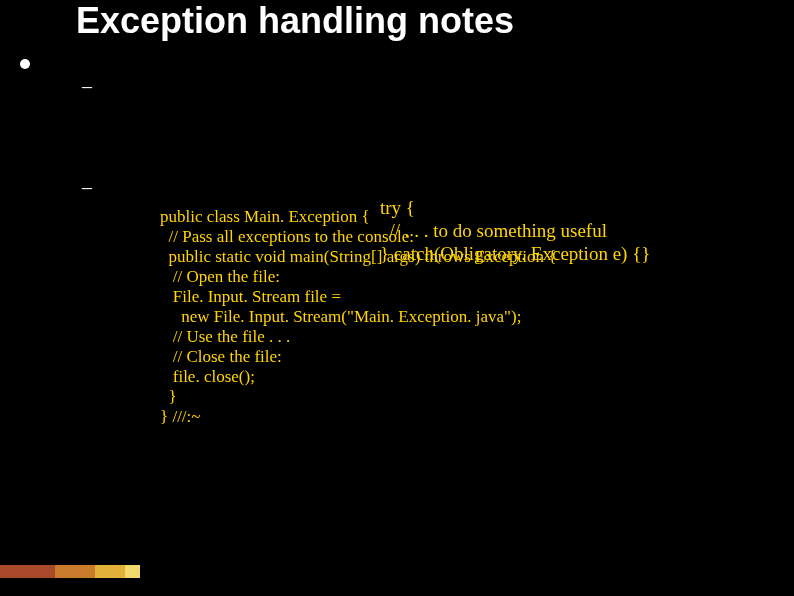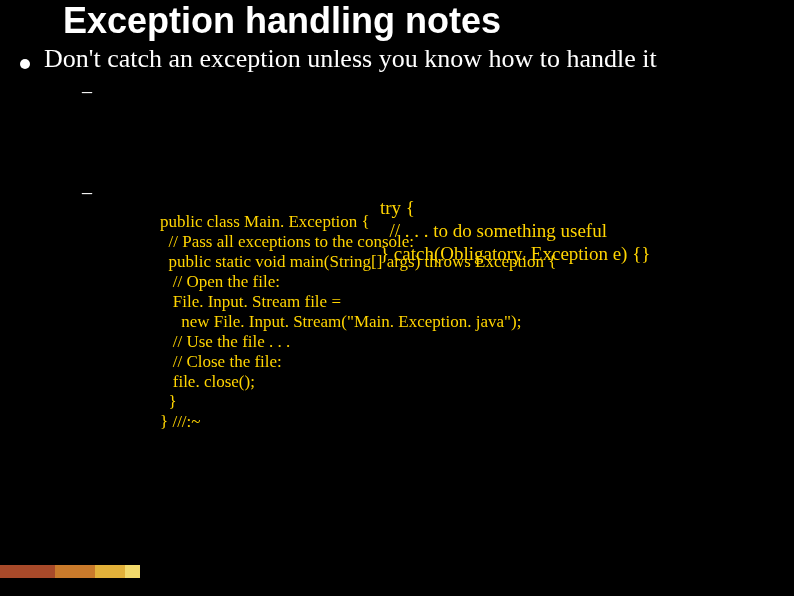--- a/index.html
+++ b/index.html
@@ -13,21 +13,21 @@
     overflow: hidden;
   }
   .slide {
     position: relative;
     width: 794px;
     height: 596px;
     box-sizing: border-box;
   }
   .title {
     position: absolute;
-    left: 63px;
+    left: 76px;
     top: 0px;
     font-size: 36px;
     font-weight: bold;
     font-family: Arial, Helvetica, sans-serif;
     color: #fff;
     text-align: center;
   }
   .body {
     position: absolute;
     left: 20px;
@@ -110,21 +110,20 @@
 <body>
 
 <div class="slide">
 
   <div class="title">Exception handling notes</div>
 
   <div class="body">
 
     <div class="lvl1">
       <div class="bullet"></div>
-      <div class="text">Don't catch an exception unless you know how to handle it</div>
     </div>
 
 
     <div class="lvl2">
       <div class="dash">–</div>
     </div>
 
     <div class="code-yellow code-block-1">try {
   // . . . to do something useful
 } catch(Obligatory. Exception e) {}</div>

